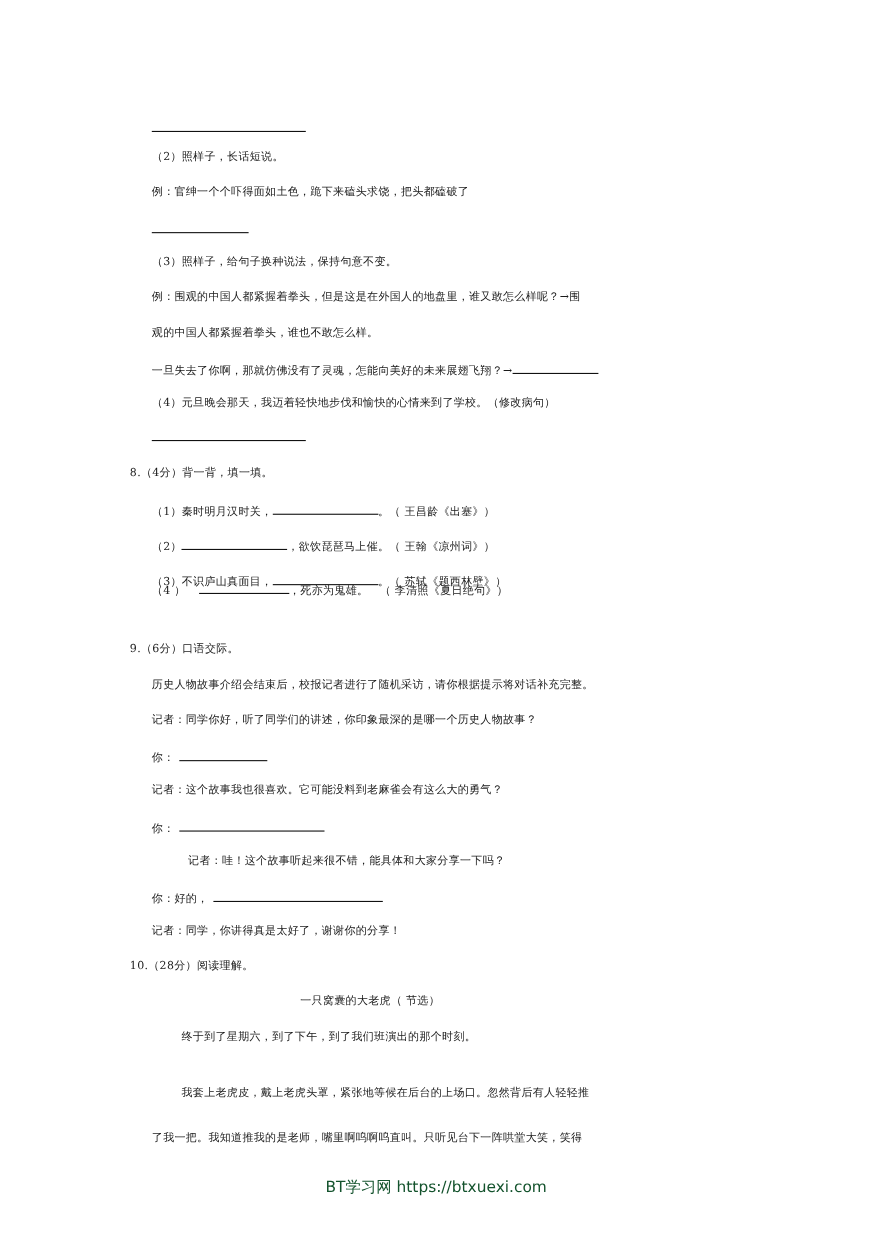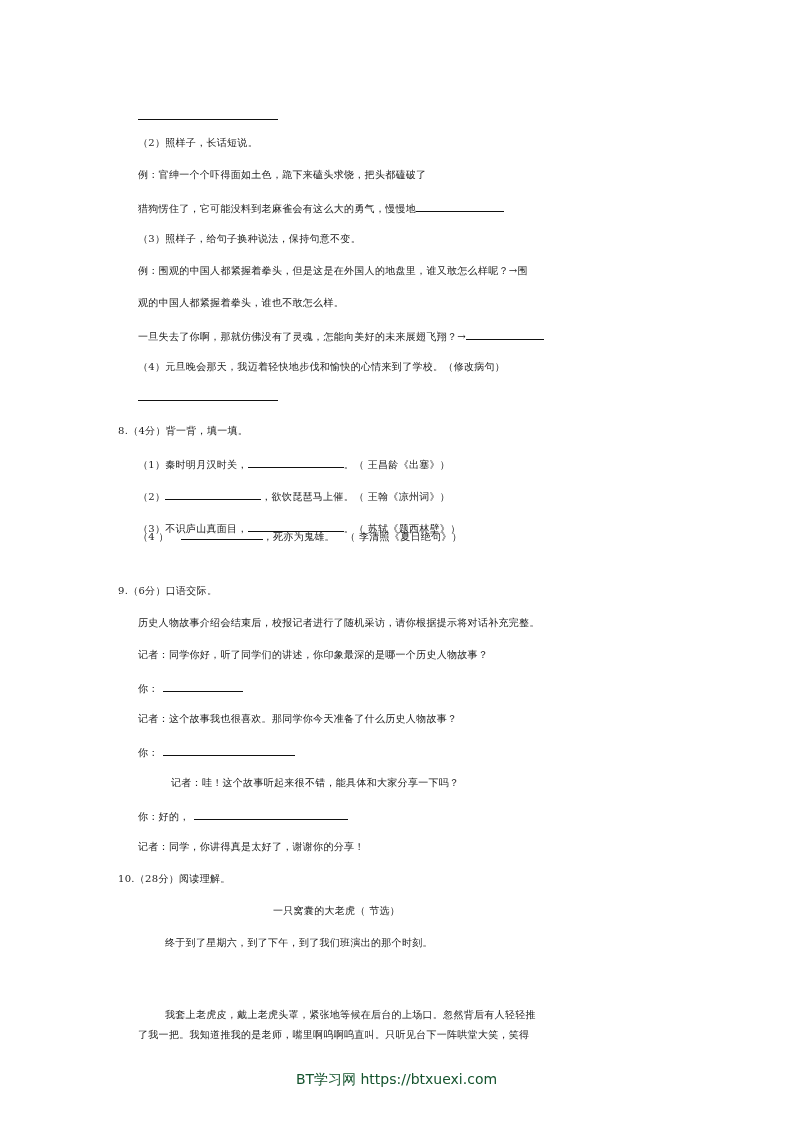--- a/index.html
+++ b/index.html
@@ -12,21 +12,21 @@
             font-family:"DejaVu Sans","Liberation Sans",sans-serif; font-size:14px; color:#14532d; }
 </style>
 </head>
 <body>
 
 <div class="abs-blank" style="left:138px; top:119px; width:140px;"></div>
 
 <div class="line" style="left:138px; top:135px;">（2）照样子，长话短说。</div>
 <div class="line" style="left:138px; top:167px;">例：官绅一个个吓得面如土色，跪下来磕头求饶，把头都磕破了</div>
 <div class="line" style="left:138px; top:199px;">
-  <span>猎狗愣住了，它可能没料到老麻雀会有这么大的勇气，慢慢地</span><span class="blank" style="width:88px;"></span>
+  <span class="blank" style="width:88px;"></span>
 </div>
 
 <div class="line" style="left:138px; top:231px;">（3）照样子，给句子换种说法，保持句意不变。</div>
 <div class="line" style="left:138px; top:263px;">例：围观的中国人都紧握着拳头，但是这是在外国人的地盘里，谁又敢怎么样呢？→围</div>
 <div class="line" style="left:138px; top:295px;">观的中国人都紧握着拳头，谁也不敢怎么样。</div>
 <div class="line" style="left:138px; top:327px;">
   <span>一旦失去了你啊，那就仿佛没有了灵魂，怎能向美好的未来展翅飞翔？→</span><span class="blank" style="width:78px;"></span>
 </div>
 
 <div class="line" style="left:138px; top:359px;">（4）元旦晚会那天，我迈着轻快地步伐和愉快的心情来到了学校。（修改病句）</div>
@@ -46,29 +46,29 @@
 <div class="line" style="left:138px; top:527px;">
   <span>（4 ）</span><span style="display:inline-block;width:12px;"></span><span class="blank" style="width:82px;"></span><span>，死亦为鬼雄。　（ 李清照《夏日绝句》）</span>
 </div>
 
 <div class="line" style="left:118px; top:583px;">9.（6分）口语交际。</div>
 <div class="line" style="left:138px; top:615px;">历史人物故事介绍会结束后，校报记者进行了随机采访，请你根据提示将对话补充完整。</div>
 <div class="line" style="left:138px; top:647px;">记者：同学你好，听了同学们的讲述，你印象最深的是哪一个历史人物故事？</div>
 <div class="line" style="left:138px; top:679px;">
   <span>你：</span><span class="blank" style="width:80px; margin-left:4px;"></span>
 </div>
-<div class="line" style="left:138px; top:711px;">记者：这个故事我也很喜欢。那同学你今天准备了什么历史人物故事？</div>
+<div class="line" style="left:138px; top:711px;">记者：这个故事我也很喜欢。它可能没料到老麻雀会有这么大的勇气？</div>
 <div class="line" style="left:138px; top:743px;">
   <span>你：</span><span class="blank" style="width:132px; margin-left:4px;"></span>
 </div>
 <div class="line" style="left:138px; top:775px;margin-left:33px;">记者：哇！这个故事听起来很不错，能具体和大家分享一下吗？</div>
 <div class="line" style="left:138px; top:807px;">
   <span>你：好的，</span><span class="blank" style="width:154px; margin-left:4px;"></span>
 </div>
 <div class="line" style="left:138px; top:839px;">记者：同学，你讲得真是太好了，谢谢你的分享！</div>
 
 <div class="line" style="left:118px; top:871px;">10.（28分）阅读理解。</div>
 <div class="line" style="left:0; width:653px; text-align:center; top:903px; padding-left:20px; box-sizing:border-box;">一只窝囊的大老虎（ 节选）</div>
 <div class="line" style="left:165px; top:935px;">终于到了星期六，到了下午，到了我们班演出的那个时刻。</div>
-<div class="line" style="left:165px; top:1007px;font-family:Liberation Serif, serif;">我套上老虎皮，戴上老虎头罩，紧张地等候在后台的上场口。忽然背后有人轻轻推</div>
+<div class="line" style="left:165px; top:986px;font-family:Liberation Serif, serif;">我套上老虎皮，戴上老虎头罩，紧张地等候在后台的上场口。忽然背后有人轻轻推</div>
 <div class="line" style="left:138px; top:1027px;">了我一把。我知道推我的是老师，嘴里啊呜啊呜直叫。只听见台下一阵哄堂大笑，笑得</div>
 
 <div class="footer">BT学习网 https://btxuexi.com</div>
 
 </body></html>

